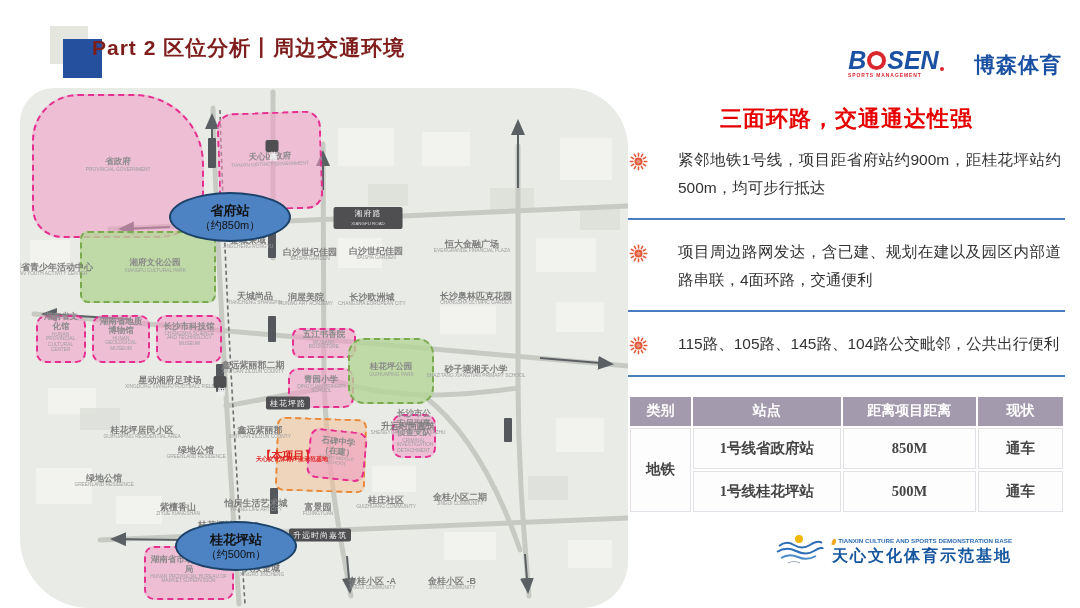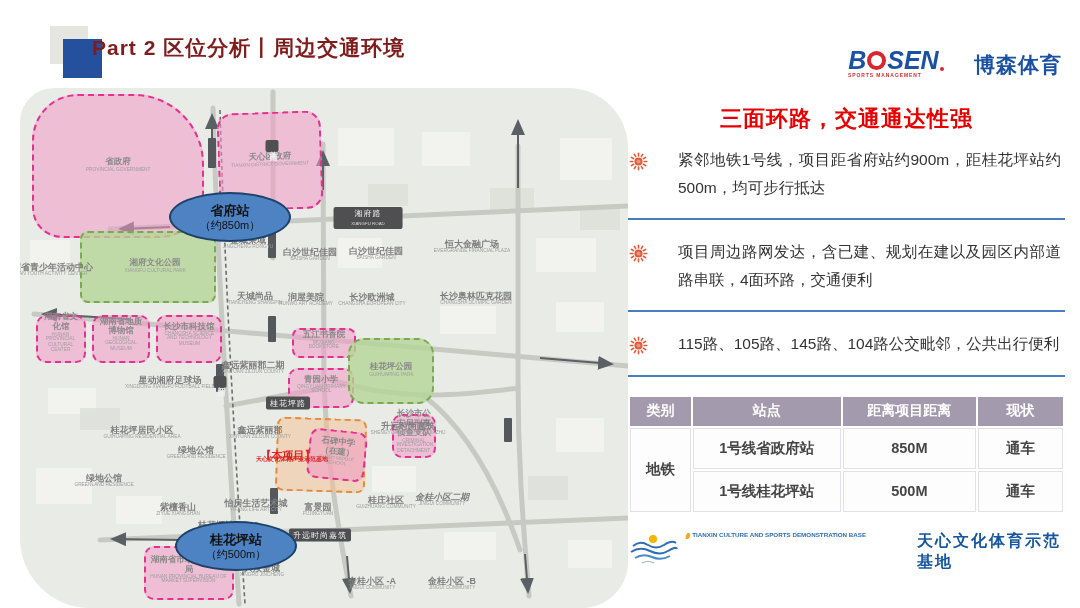--- a/index.html
+++ b/index.html
@@ -58,24 +58,24 @@
   .panel{position:absolute;left:628px;top:96px;width:437px;}
   .headline{text-align:center;color:#e60000;font-size:22px;font-weight:800;margin:8px 0 8px;letter-spacing:1px;}
   .bullet{display:flex;}
   .sun{flex:0 0 46px;display:flex;justify-content:flex-start;padding-top:9px;}
   .bullet p{margin:4px;font-size:15.5px;line-height:1.78;color:#333;text-align:justify;}
   .divider{height:2px;background:#4a7dbd;margin:13px 0 14px;}
 
   table.transit{width:100%;border-collapse:separate;border-spacing:2px;margin-top:18px;}
   table.transit th{background:#a49aad;color:#fff;font-size:14px;font-weight:600;height:25px;padding:2px 4px;}
   table.transit td{background:#fdfdfe;border:1px solid #e3e0e8;font-size:14.5px;color:#454545;
-                   text-align:center;height:35px;padding:2px 4px;font-weight:600;}
+                   text-align:center;height:35px;padding:2px 4px;font-weight:600;font-family:Liberation Serif, serif;}
 
   .footer-logo{margin-top:16px;display:flex;justify-content:flex-end;align-items:center;gap:8px;padding-right:2px;}
-  .fl-text{display:flex;flex-direction:row;align-items:flex-start;}
+  .fl-text{display:flex;flex-direction:column;align-items:flex-start;}
   .fl-en{color:#2d6db5;font-weight:700;font-size:8px;transform:scale(.78);transform-origin:left bottom;
          white-space:nowrap;display:flex;align-items:center;gap:3px;}
   .fl-leaf{width:5px;height:8px;background:#f5a623;border-radius:50% 50% 50% 0;display:inline-block;transform:rotate(15deg);}
   .fl-cn{color:#15569e;font-size:16px;font-weight:800;letter-spacing:2px;margin-top:1px;}
 </style>
 </head>
 <body>
 
 <div class="slide">
 
@@ -262,21 +262,21 @@
           <div class="ml-en">JINGUI COMMUNITY</div>
         </div>
         <div class="map-label" style="left: 432px; top: 497px;">
           <div class="ml-zh">金桂小区 -B</div>
           <div class="ml-en">JINGUI COMMUNITY</div>
         </div>
         <div class="map-label" style="left: 366px; top: 416px;">
           <div class="ml-zh">桂庄社区</div>
           <div class="ml-en">GUIZHUANG COMMUNITY</div>
         </div>
-        <div class="map-label" style="left: 422px; top: 413px; font-style: italic;">
+        <div class="map-label" style="left: 440px; top: 413px;">
           <div class="ml-zh">金桂小区二期</div>
           <div class="ml-en">JINGUI COMMUNITY</div>
         </div>
         <div class="map-label" style="left: 298px; top: 423px;">
           <div class="ml-zh">富景园</div>
           <div class="ml-en">FUJINGYUAN</div>
         </div>
         <div class="map-label" style="left: 236px; top: 419px;">
           <div class="ml-zh">怡房生活艺术城</div>
           <div class="ml-en">YIFANG LIFE ART CITY</div>
@@ -313,20 +313,24 @@
           <div class="ml-zh">恒大金融广场</div>
           <div class="ml-en">EVERGRANDE FINANCIAL PLAZA</div>
         </div>
         <div class="map-label" style="left: 352px; top: 213px;">
           <div class="ml-zh">长沙欧洲城</div>
           <div class="ml-en">CHANGSHA EUROPEAN CITY</div>
         </div>
         <div class="map-label" style="left: 456px; top: 212px;">
           <div class="ml-zh">长沙奥林匹克花园</div>
           <div class="ml-en">CHANGSHA OLYMPIC GARDEN</div>
+        </div>
+        <div class="map-label" style="left: 456px; top: 285px;">
+          <div class="ml-zh">砂子塘湘天小学</div>
+          <div class="ml-en">SHAZITANG XIANGTIAN PRIMARY SCHOOL</div>
         </div>
         <div class="map-label" style="left: 388px; top: 342px;">
           <div class="ml-zh">升远时尚嘉筑</div>
           <div class="ml-en">SHENGYUAN SHISHANG JIAZHU</div>
         </div>
         <div class="map-label red" style="left: 268px; top: 357px; margin-top: 10px;">
           <div class="ml-zh" style="font-size: 11px;">【本项目】</div>
         </div>
         <div class="map-label red" style="left: 272px; top: 371px;">
           <div class="ml-zh" style="font-size: 6px;">天心文化体育产业示范基地</div>

